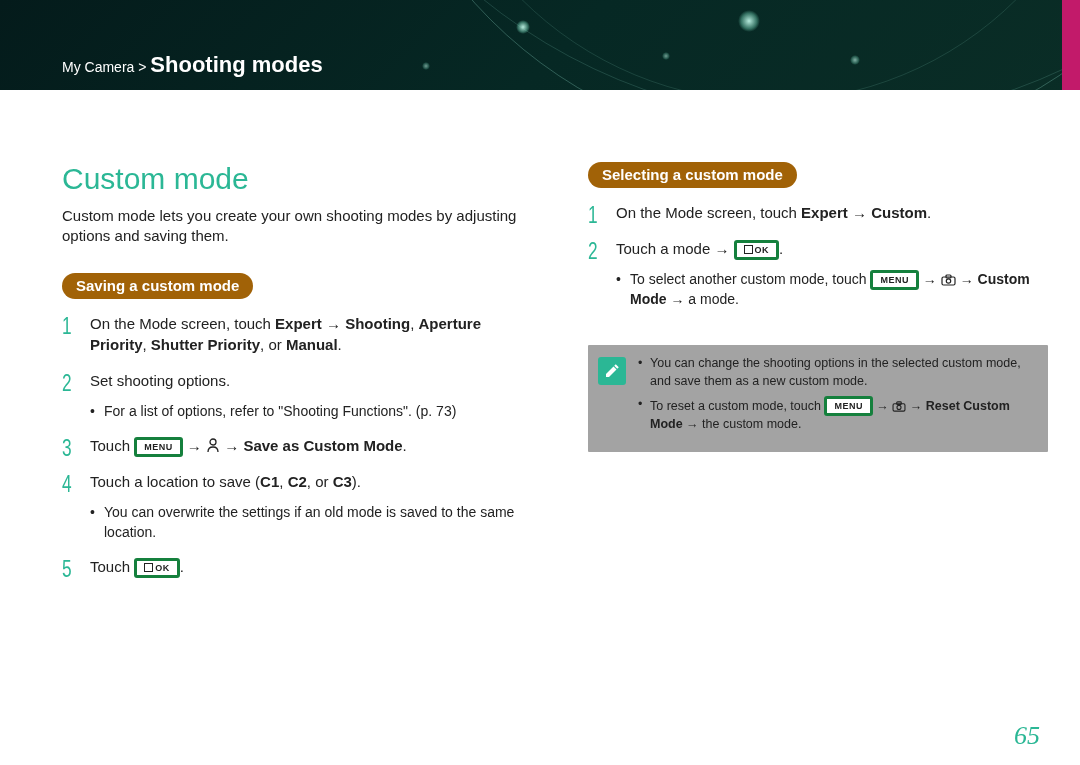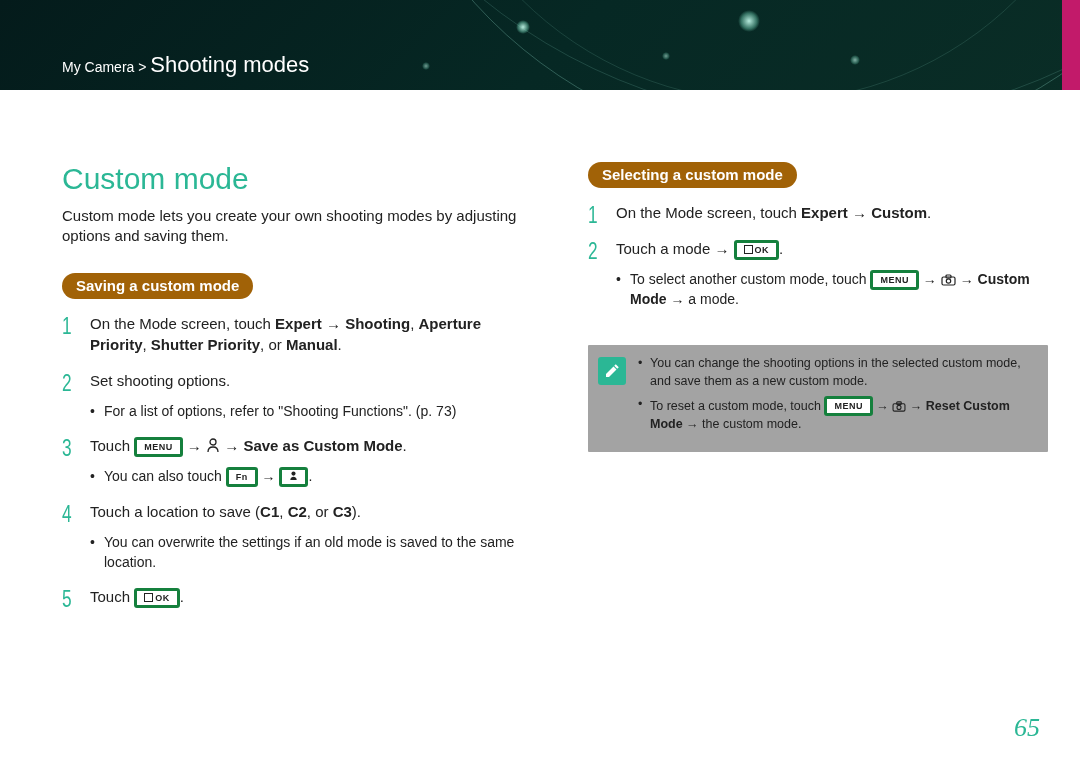--- a/index.html
+++ b/index.html
@@ -51,21 +51,21 @@
   .breadcrumb {
     position: absolute;
     left: 62px;
     bottom: 12px;
     color: #fff;
     font-weight: 300;
     font-size: 14px;
   }
   .breadcrumb .current {
     font-size: 22px;
-    font-weight: 400;
+    font-weight: 700;
   }
   .page {
     padding: 40px 62px 20px 62px;
     display: flex;
     gap: 56px;
     margin-top: 32px;
   }
   .leftcol { flex: 0 0 470px; }
   .rightcol { flex: 0 0 460px; }
   h1.custom-mode {
@@ -189,21 +189,21 @@
     margin-bottom: 6px;
   }
   .note-list > li::before {
     content: "•";
     position: absolute;
     left: 0;
   }
   .page-number {
     position: absolute;
     right: 40px;
-    bottom: 22px;
+    bottom: 14px;
     color: #2bb795;
     font-style: italic;
     font-size: 26px;
     font-family: Georgia, "Times New Roman", serif;
   }
 </style>
 </head>
 <body>
 
 <div class="header">
@@ -238,28 +238,20 @@
         <span>Set shooting options.</span>
         <ul class="sub">
           <li>For a list of options, refer to "Shooting Functions". (p. 73)</li>
         </ul>
       </li>
       <li>
         <span>Touch </span><span class="key">MENU</span><span> → </span><svg class="icon" width="14" height="16" viewBox="0 0 14 16">
             <circle cx="7" cy="5" r="3" fill="none" stroke="#222" stroke-width="1.3"></circle>
             <path d="M2 15 C2 11 5 10 7 10 C9 10 12 11 12 15" fill="none" stroke="#222" stroke-width="1.3"></path>
           </svg><span> → </span><b>Save as Custom Mode</b><span>.</span>
-        <ul class="sub">
-          <li>
-            <span>You can also touch </span><span class="key">Fn</span><span> → </span><span class="key" style="padding:0 7px;"><svg style="vertical-align:-1px" width="9" height="11" viewBox="0 0 14 16">
-                  <circle cx="7" cy="5" r="3.2" fill="#222"></circle>
-                  <path d="M2 15 C2 11 5 10 7 10 C9 10 12 11 12 15 Z" fill="#222"></path>
-                </svg></span><span>.</span>
-          </li>
-        </ul>
       </li>
       <li>
         <span>Touch a location to save (</span><b>C1</b><span>, </span><b>C2</b><span>, or </span><b>C3</b><span>).</span>
         <ul class="sub">
           <li>You can overwrite the settings if an old mode is saved to the same location.</li>
         </ul>
       </li>
       <li>
         <span>Touch </span><span class="key"><span class="ok-square"></span><span>OK</span></span><span>.</span>
       </li>

